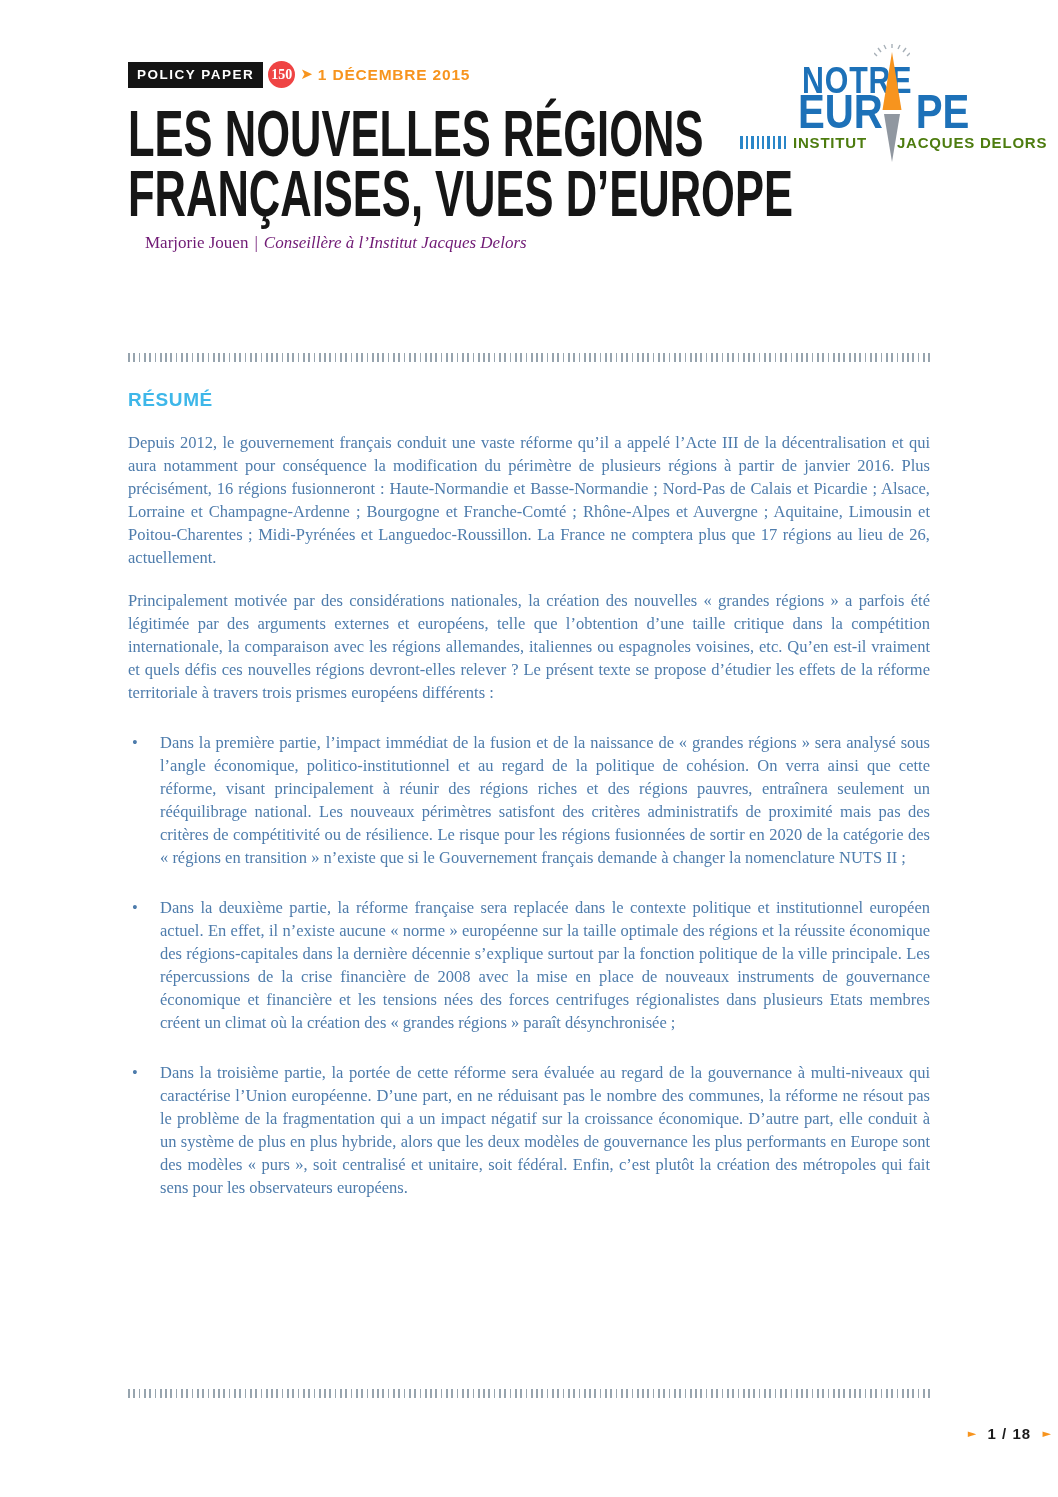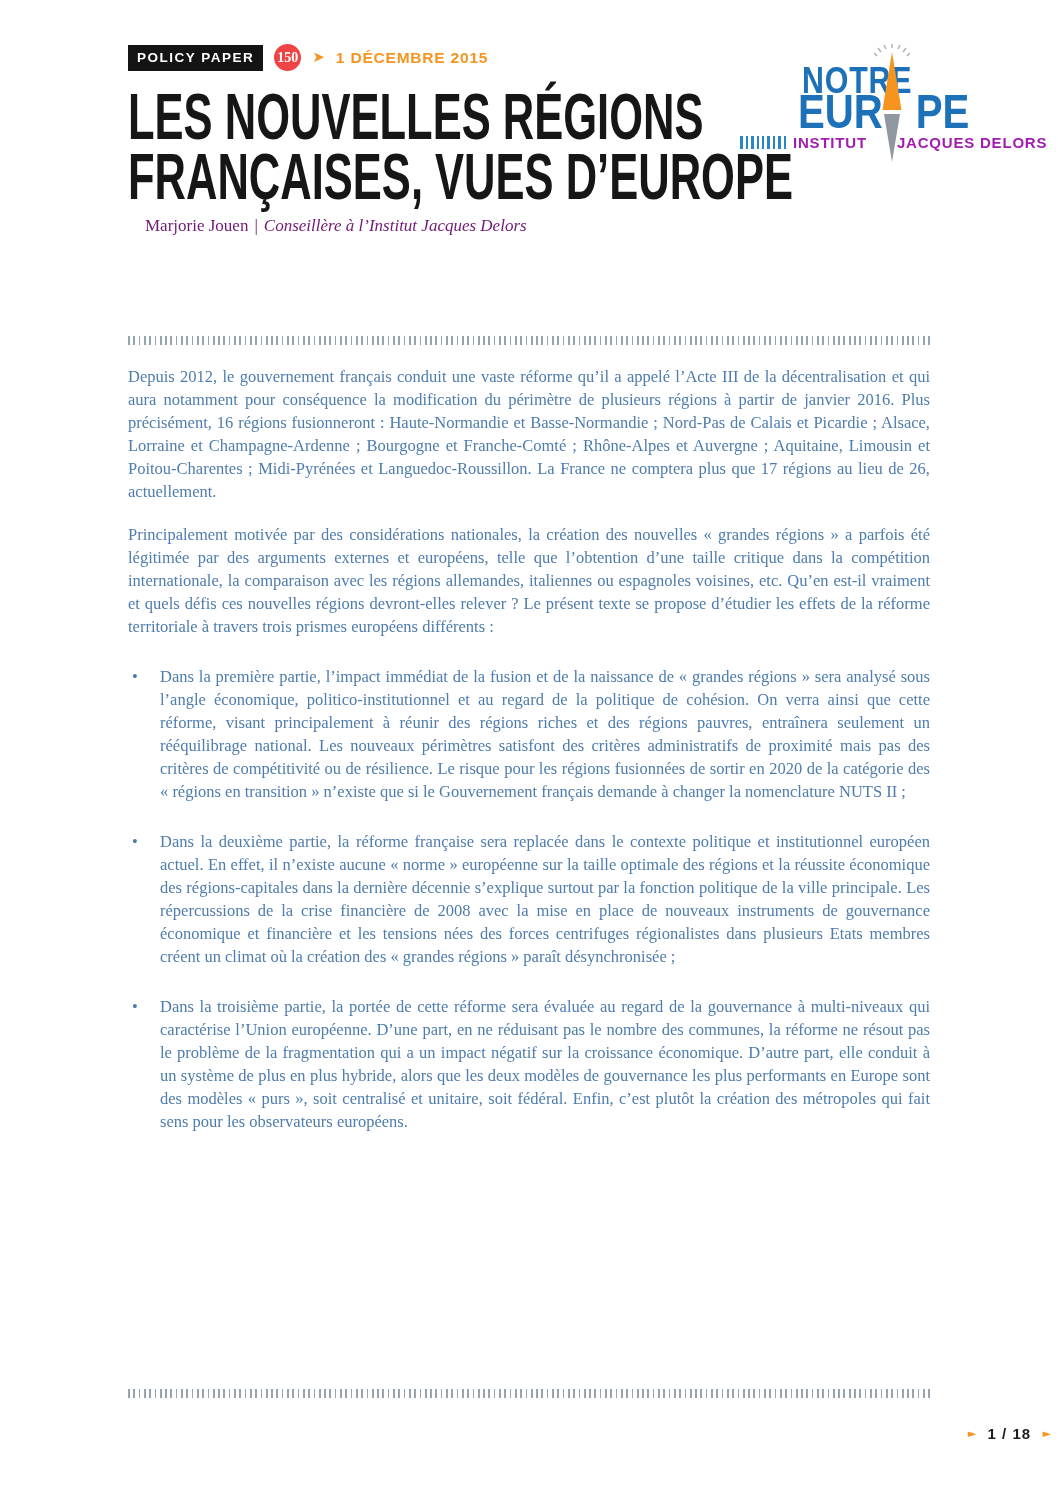--- a/index.html
+++ b/index.html
@@ -8,21 +8,21 @@
     position: relative;
     width: 1058px;
     height: 1497px;
     background: #ffffff;
     overflow: hidden;
     font-family: "Liberation Sans", sans-serif;
   }
   .content { padding: 0 128px; }
 
   
-  .meta-row { display: flex; align-items: center; gap: 11px; padding-top: 44px; }
+  .meta-row { display: flex; align-items: center; gap: 5px; padding-top: 61px; }
   .badge {
     background: #141414; color: #ffffff;
     font-weight: bold; font-size: 13.5px; letter-spacing: 1.5px;
     padding: 5px 9px 6px; white-space: nowrap;
   }
   .issue-circle {
     width: 27px; height: 27px; border-radius: 50%;
     background: #ef4444; color: #ffffff;
     display: flex; align-items: center; justify-content: center;
     font-family: "Liberation Serif", serif; font-size: 14px; font-weight: bold;
@@ -50,21 +50,21 @@
   .logo-europe {
     position: absolute; top: 43px; left: 58px;
     font-size: 49px; font-weight: bold; color: #1D71B8;
     line-height: 1; display: flex; align-items: flex-start;
     transform: scaleX(0.82); transform-origin: 0 0; white-space: nowrap;
   }
   .logo-o-gap { display: inline-block; width: 40px; }
   .logo-sub {
     position: absolute; top: 91px; left: 0;
     display: flex; align-items: center;
-    font-size: 15px; font-weight: bold; color: #a21caf;
+    font-size: 15px; font-weight: bold; color: #4d7c0f;
     letter-spacing: 0.8px; line-height: 1; white-space: nowrap;
   }
   .logo-barcode {
     width: 46px; height: 13px; margin-right: 7px;
     background: repeating-linear-gradient(to right, #2A86C8 0 2.5px, transparent 2.5px 5.5px);
   }
   .logo-sub-gap { display: inline-block; width: 30px; }
   .logo-needle { position: absolute; top: 0; left: 134px; }
 
   
@@ -118,20 +118,21 @@
       <span class="title-line">LES NOUVELLES RÉGIONS</span>
       <span class="title-line">FRANÇAISES, VUES D’EUROPE</span>
     </h1>
 
     <div class="author-line">
       <span class="author-name">Marjorie Jouen</span><span class="author-sep">|</span><span class="author-role">Conseillère à l’Institut Jacques Delors</span>
     </div>
 
     <div class="rule rule-top"></div>
 
+    <h2 class="resume-heading">RÉSUMÉ</h2>
 
     <p class="body-para">Depuis 2012, le gouvernement français conduit une vaste réforme qu’il a appelé l’Acte III de la décentralisation et qui aura notamment pour conséquence la modification du périmètre de plusieurs régions à partir de janvier 2016. Plus précisément, 16 régions fusionneront : Haute-Normandie et Basse-Normandie ; Nord-Pas de Calais et Picardie ; Alsace, Lorraine et Champagne-Ardenne ; Bourgogne et Franche-Comté ; Rhône-Alpes et Auvergne ; Aquitaine, Limousin et Poitou-Charentes ; Midi-Pyrénées et Languedoc-Roussillon. La France ne comptera plus que 17 régions au lieu de 26, actuellement.</p>
     <p class="body-para">Principalement motivée par des considérations nationales, la création des nouvelles « grandes régions » a parfois été légitimée par des arguments externes et européens, telle que l’obtention d’une taille critique dans la compétition internationale, la comparaison avec les régions allemandes, italiennes ou espagnoles voisines, etc. Qu’en est-il vraiment et quels défis ces nouvelles régions devront-elles relever  ? Le présent texte se propose d’étudier les effets de la réforme territoriale à travers trois prismes européens différents :</p>
 
     <div class="bullet-list">
       <div class="bullet">
         <span class="bullet-marker">•</span>
         <p class="bullet-text">Dans la première partie, l’impact immédiat de la fusion et de la naissance de « grandes régions » sera analysé sous l’angle économique, politico-institutionnel et au regard de la politique de cohésion. On verra ainsi que cette réforme, visant principalement à réunir des régions riches et des régions pauvres, entraînera seulement un rééquilibrage national. Les nouveaux périmètres satisfont des critères administratifs de proximité mais pas des critères de compétitivité ou de résilience. Le risque pour les régions fusionnées de sortir en 2020 de la catégorie des « régions en transition » n’existe que si le Gouvernement français demande à changer la nomenclature NUTS II ;</p>
       </div>
       <div class="bullet">

